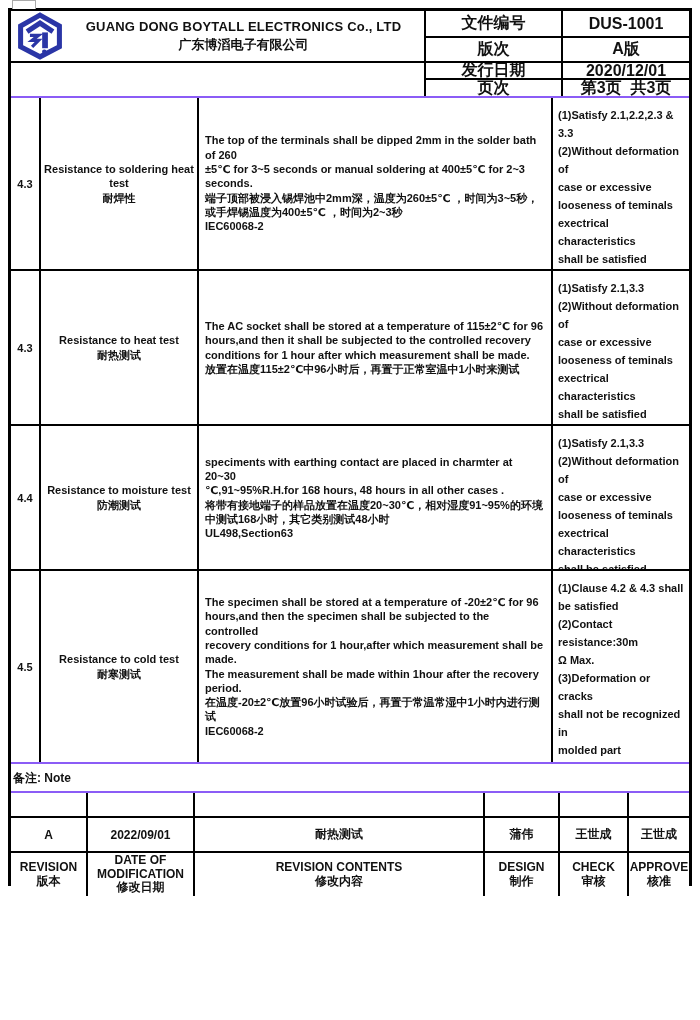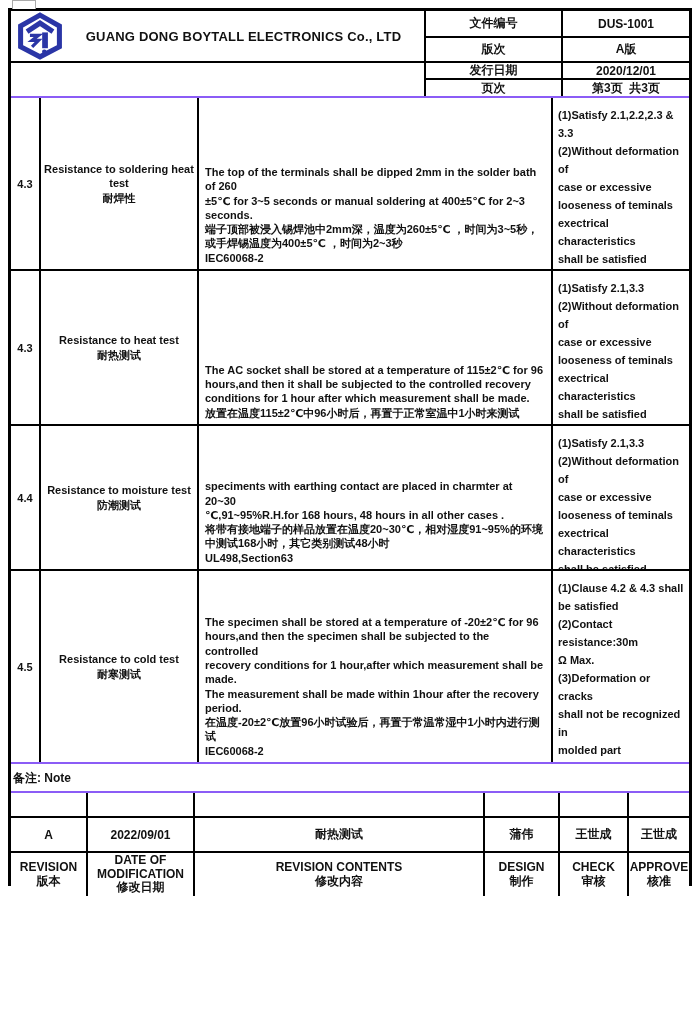--- a/index.html
+++ b/index.html
@@ -19,27 +19,27 @@
 
   
   .hdr { grid-template-columns:413px 135px 1fr; grid-template-rows:25px 23px 15px 16px; }
   .company { grid-column:1; grid-row:1/3; display:flex; align-items:center; padding:2px 6px; gap:6px; }
   .company-text { flex:1; text-align:center; }
   .company-en { font-size:13px; font-weight:bold; letter-spacing:0.2px; }
   .company-cn { font-size:13px; font-weight:bold; margin-top:2px; }
   .doc-title { grid-column:1; grid-row:3/5; flex-direction:column;gap:38px; }
   .doc-title-en { font-size:12px; font-weight:bold; }
   .doc-title-cn { font-size:12px; font-weight:bold; }
-  .hfield { font-size:12px; font-weight:bold; white-space:pre; }
+  .hfield { font-size:16px; font-weight:bold; white-space:pre; }
 
   
   .main { grid-template-columns:28px 156px 352px 1fr; grid-template-rows:171px 153px 143px 191px; }
   .no-cell { font-size:11px; font-weight:bold; }
   .name-cell { flex-direction:column; font-size:11px; font-weight:bold; line-height:1.3; padding:2px; }
-  .method-cell { display:flex; align-items:flex-end; padding:4px 6px; }
+  .method-cell { display:flex; align-items:center; padding:4px 6px; }
   .method-text { font-size:11px; font-weight:bold; line-height:1.3; white-space:pre-wrap; }
   .criteria-cell { padding:7px 4px 8px 5px; }
   .criteria-text { font-size:11px; font-weight:bold; line-height:1.28; white-space:pre-wrap; }
 
   
   .note-cell { background:#fff; height:138px; padding:4px 2px; }
   .note-label { font-size:12px; font-weight:bold; }
 
   
   .rev { grid-template-columns:75px 105px 288px 73px 67px 1fr; grid-template-rows:23px 33px 43px; }
@@ -61,20 +61,21 @@
           <svg viewBox="0 0 64 64" width="46" height="48">
             <polygon points="32,3 59,18 59,47 32,61 5,47 5,18" fill="#ffffff" stroke="#2a35a6" stroke-width="7"></polygon>
             <polyline points="14,26 32,14 50,26" stroke="#2a35a6" stroke-width="7" fill="none"></polyline>
             <path d="M18,31 L30,31 L21,38 L30,38 L21,47" stroke="#2a35a6" stroke-width="4.5" fill="none"></path>
             <path d="M39,27 L39,49" stroke="#2a35a6" stroke-width="8" fill="none"></path>
             <circle cx="38" cy="54" r="3.2" fill="#2a35a6"></circle>
           </svg>
         </span>
         <span class="company-text">
           <div class="company-en">GUANG DONG BOYTALL ELECTRONICS Co., LTD</div>
+          <div class="company-cn">广东博滔电子有限公司</div>
         </span>
       </div>
       <div class="cell center doc-title">
         <div class="doc-title-en">PRODUCT SPECIFICATION</div>
         <div class="doc-title-cn">产品规格书</div>
       </div>
       <div class="cell center hfield">文件编号</div>
       <div class="cell center hfield">DUS-1001</div>
       <div class="cell center hfield">版次</div>
       <div class="cell center hfield">A版</div>

